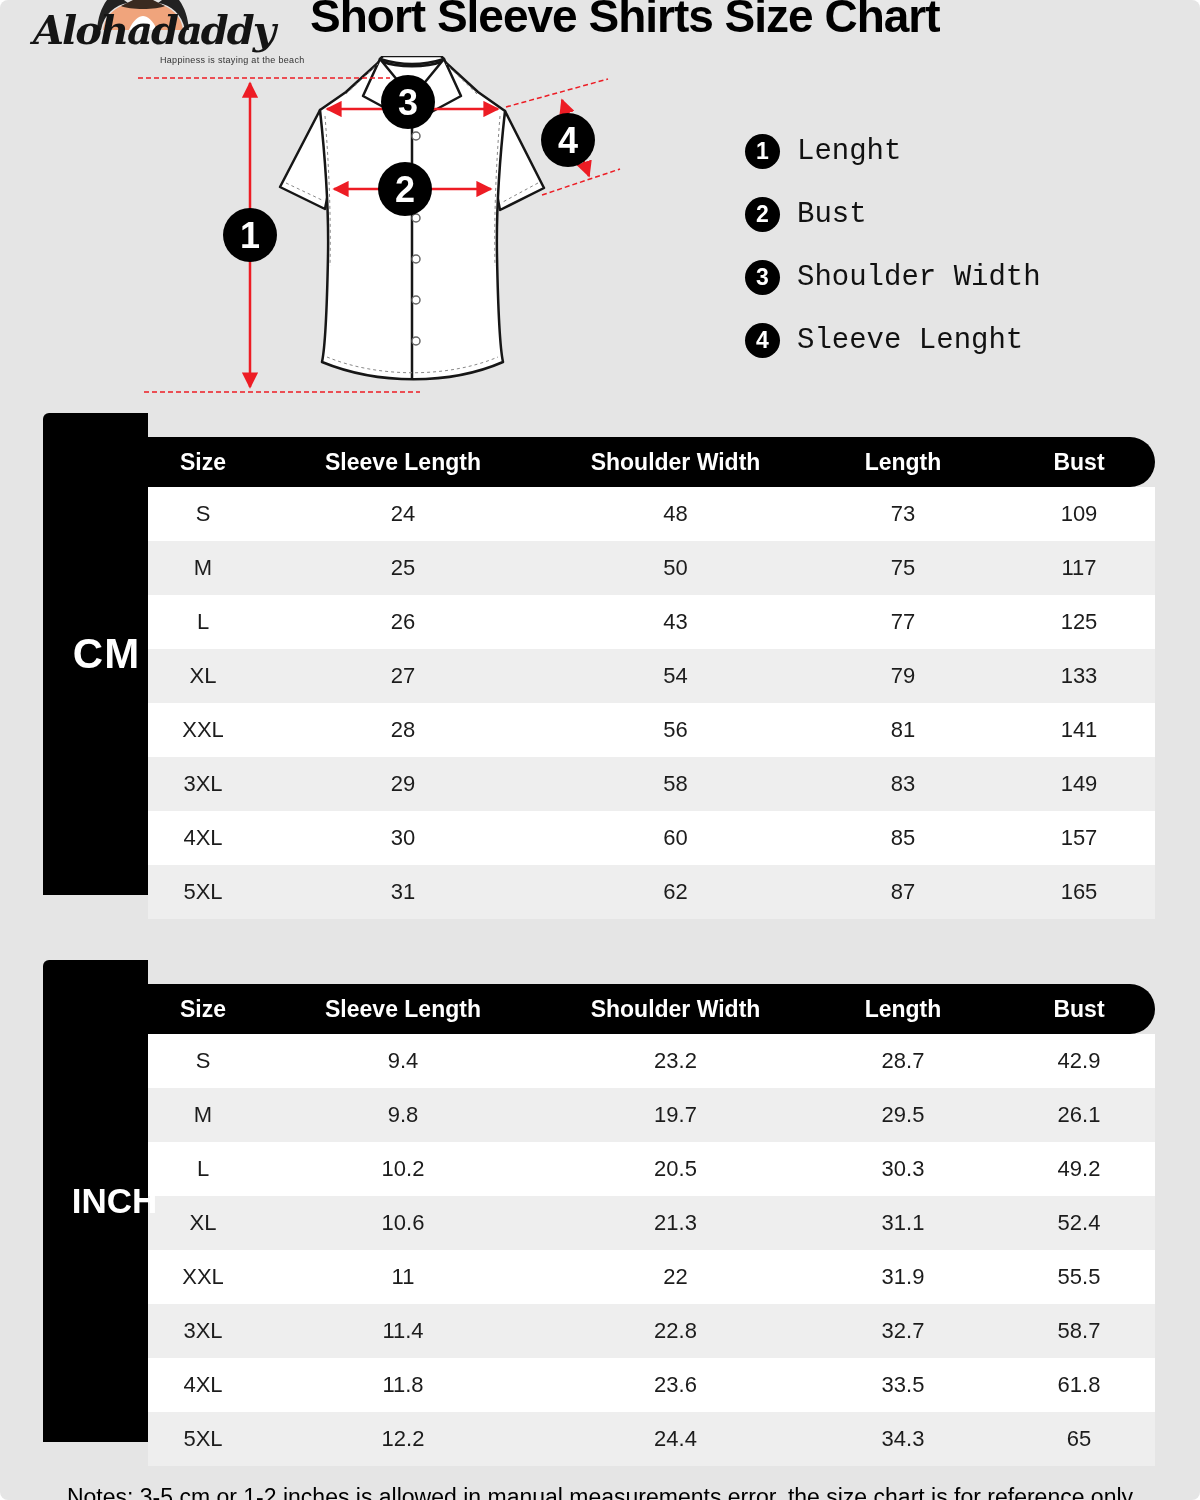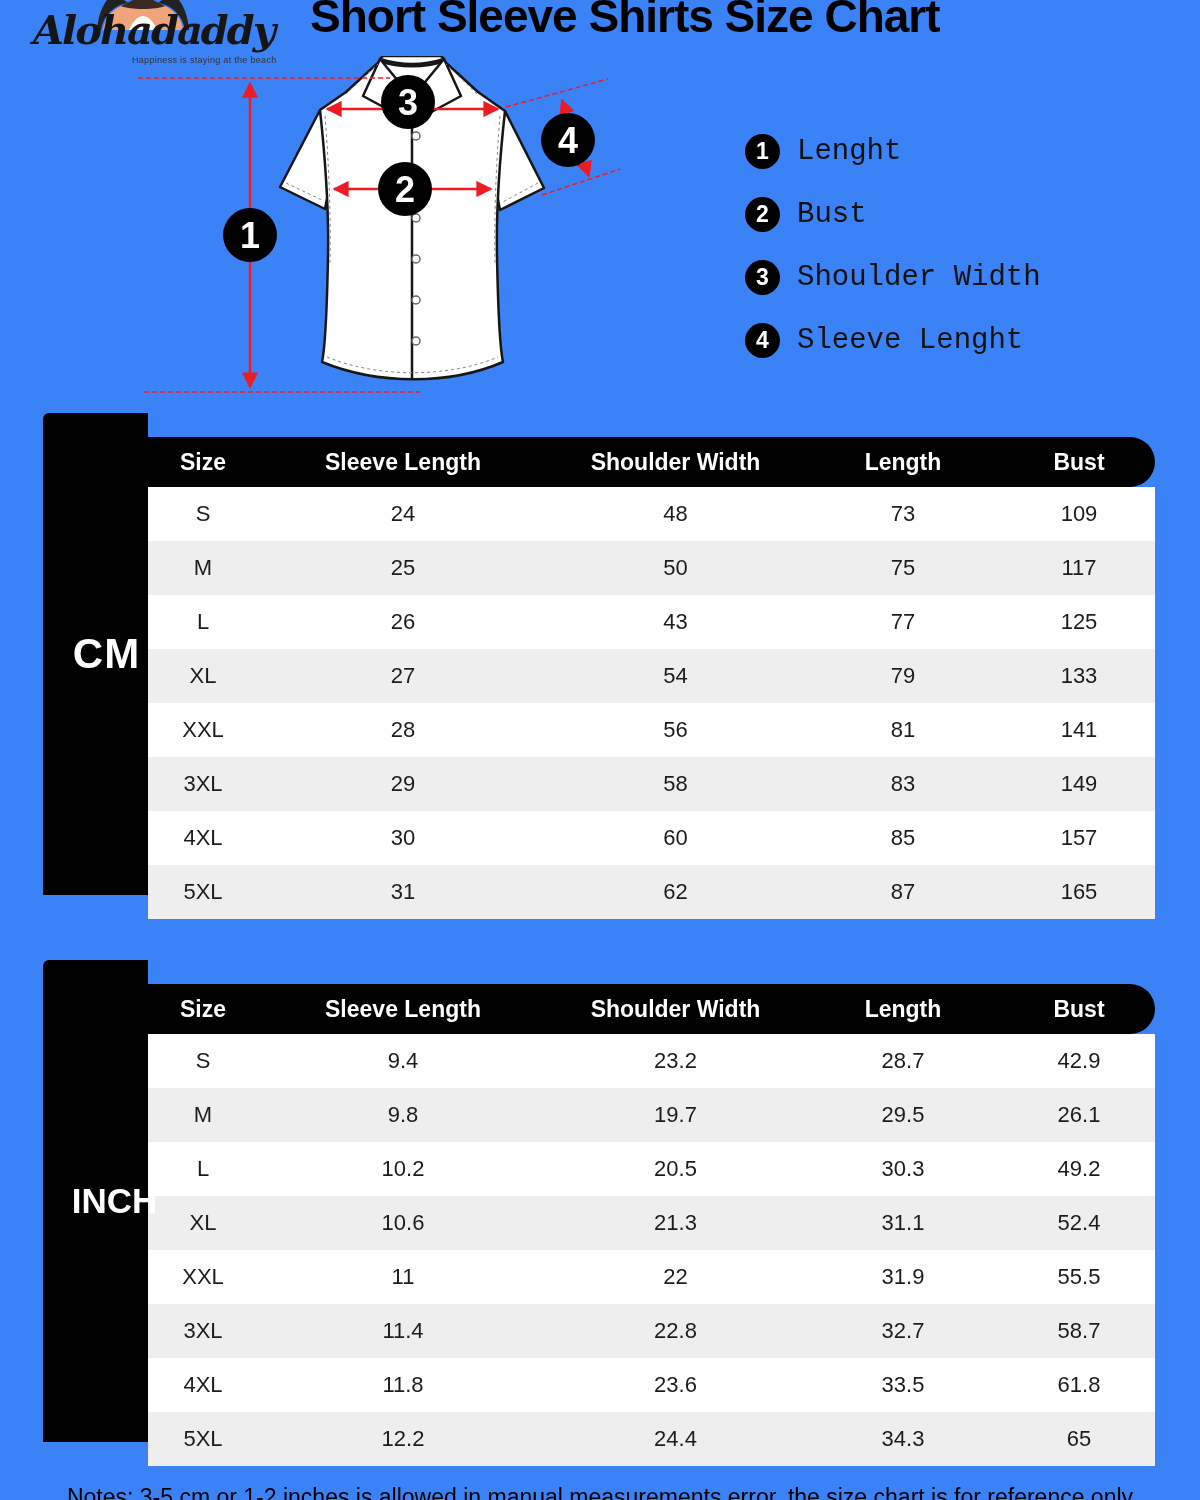--- a/index.html
+++ b/index.html
@@ -1,31 +1,31 @@
 <!DOCTYPE html>
 <html><head>
 <meta charset="utf-8">
 <style>
   * { margin:0; padding:0; box-sizing:border-box; }
   html,body { background:#fff; }
   .page {
     position:relative; width:1200px; height:1500px;
-    overflow:hidden; background:#3b82f6;
-    font-family:"Liberation Sans", sans-serif; color:#111;
+    overflow:hidden; background:#e5e5e5;
+    font-family:"Liberation Sans", sans-serif; color:#111;border-radius:8px;
   }
 
   
   .logo-art { position:absolute; left:95px; top:0; width:96px; height:30px; }
   .brand-name {
     position:absolute; left:33px; top:6px; width:260px;
     font-family:"DejaVu Serif", serif; font-style:italic; font-weight:bold;
     font-size:40px; letter-spacing:-2px; color:#151515; white-space:nowrap;
   }
   .brand-tagline {
-    position:absolute; left:132px; top:55px;
+    position:absolute; left:160px; top:55px;
     font-size:9px; color:#333; letter-spacing:.3px; white-space:nowrap;
   }
   .page-title {
     position:absolute; left:310px; top:-11px;
     font-size:46px; font-weight:bold; letter-spacing:-1px; color:#000; white-space:nowrap;
   }
 
   
   .diagram { position:absolute; left:138px; top:56px; width:505px; height:350px; }
 

